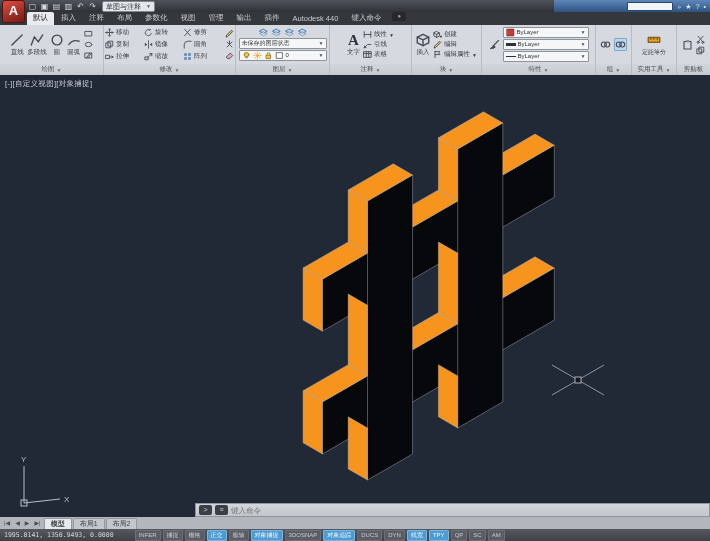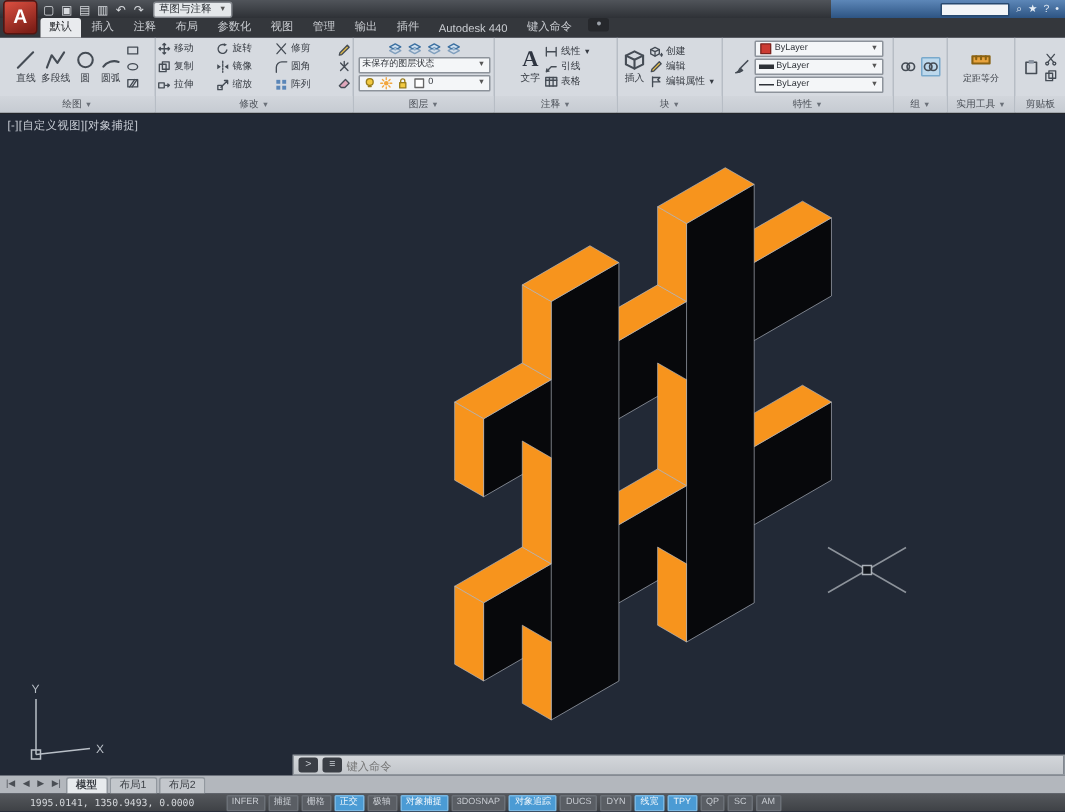--- a/index.html
+++ b/index.html
@@ -48,21 +48,21 @@
 
 .cmdbar{position:absolute;left:195px;right:0;top:503px;height:14px;background:linear-gradient(#d3d6da,#c2c6cb);border:1px solid #8f959c;box-sizing:border-box;display:flex;align-items:center;gap:3px;padding:0 3px;z-index:5}
 .cmd-ic{width:13px;height:10px;background:#3a3e45;color:#ced2d8;font-size:7px;text-align:center;line-height:10px;border-radius:2px;flex:none}
 .cmd{flex:1;border:0;background:transparent;font-size:7.5px;color:#4a4e54;outline:none;height:11px;padding:0}
 
 .layoutbar{position:absolute;left:0;right:0;top:517px;height:12px;background:#b3b7bd;display:flex;align-items:flex-end;font-size:7px;color:#3d4147;padding-left:2px;gap:1px;z-index:5}
 .nav{font-size:6px;padding:0 2px;color:#4a4e54;line-height:11px}
 .ltab{padding:0 6px;height:10px;line-height:10px;background:#c3c7cc;border:1px solid #92989f;border-bottom:0;border-radius:2px 2px 0 0}
 .ltab.active{background:#e7eaed;font-weight:bold}
 
-.statusbar{position:absolute;left:0;right:0;top:529px;height:12px;background:linear-gradient(#55585d,#3e4145);display:flex;align-items:center;gap:16px;padding:0 20px;z-index:5}
+.statusbar{position:absolute;left:0;right:0;top:529px;height:12px;background:linear-gradient(#55585d,#3e4145);display:flex;align-items:center;gap:16px;padding:0 4px;z-index:5}
 .coords{font-size:6.5px;color:#d6d9dd;font-family:"DejaVu Sans Mono","Liberation Mono",monospace;margin-right:5px;white-space:nowrap}
 .chip{font-size:6px;height:9px;line-height:9px;padding:0 3px;border-radius:1px;background:#5a5e64;color:#c7cbd1;border:1px solid #6b7077;white-space:nowrap}
 .chip.active{background:#4b9bd4;border-color:#79b7e2;color:#f4f9fd}
 </style>
 </head>
 <body>
 
 <div class="titlebar">
   <div class="app-logo">A</div>
   <div class="qat">

